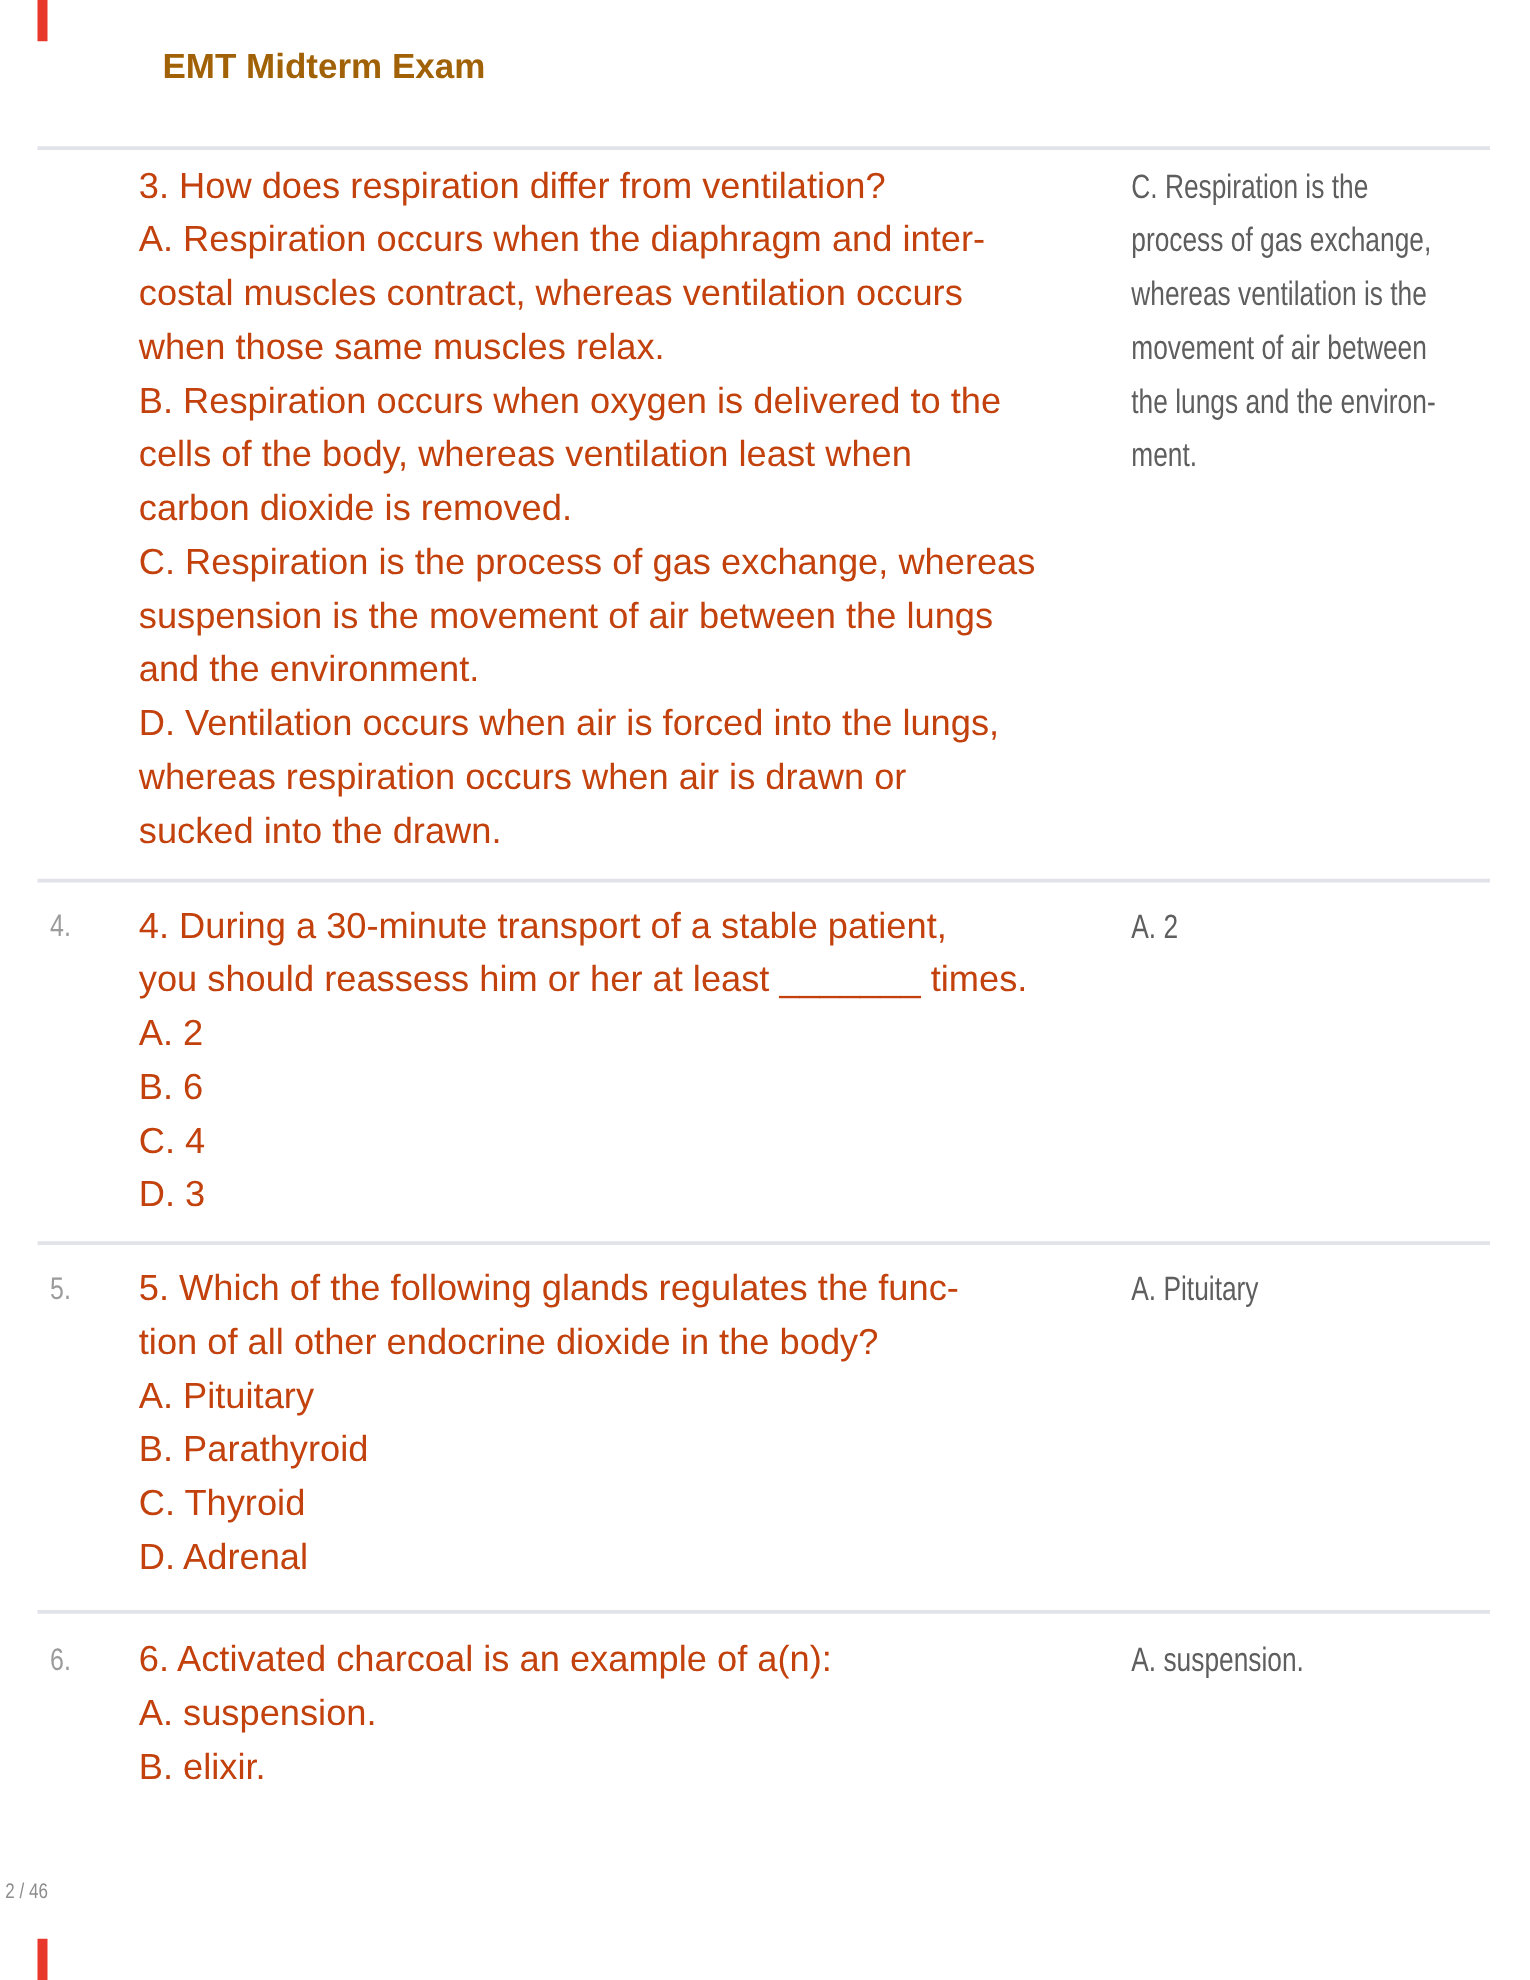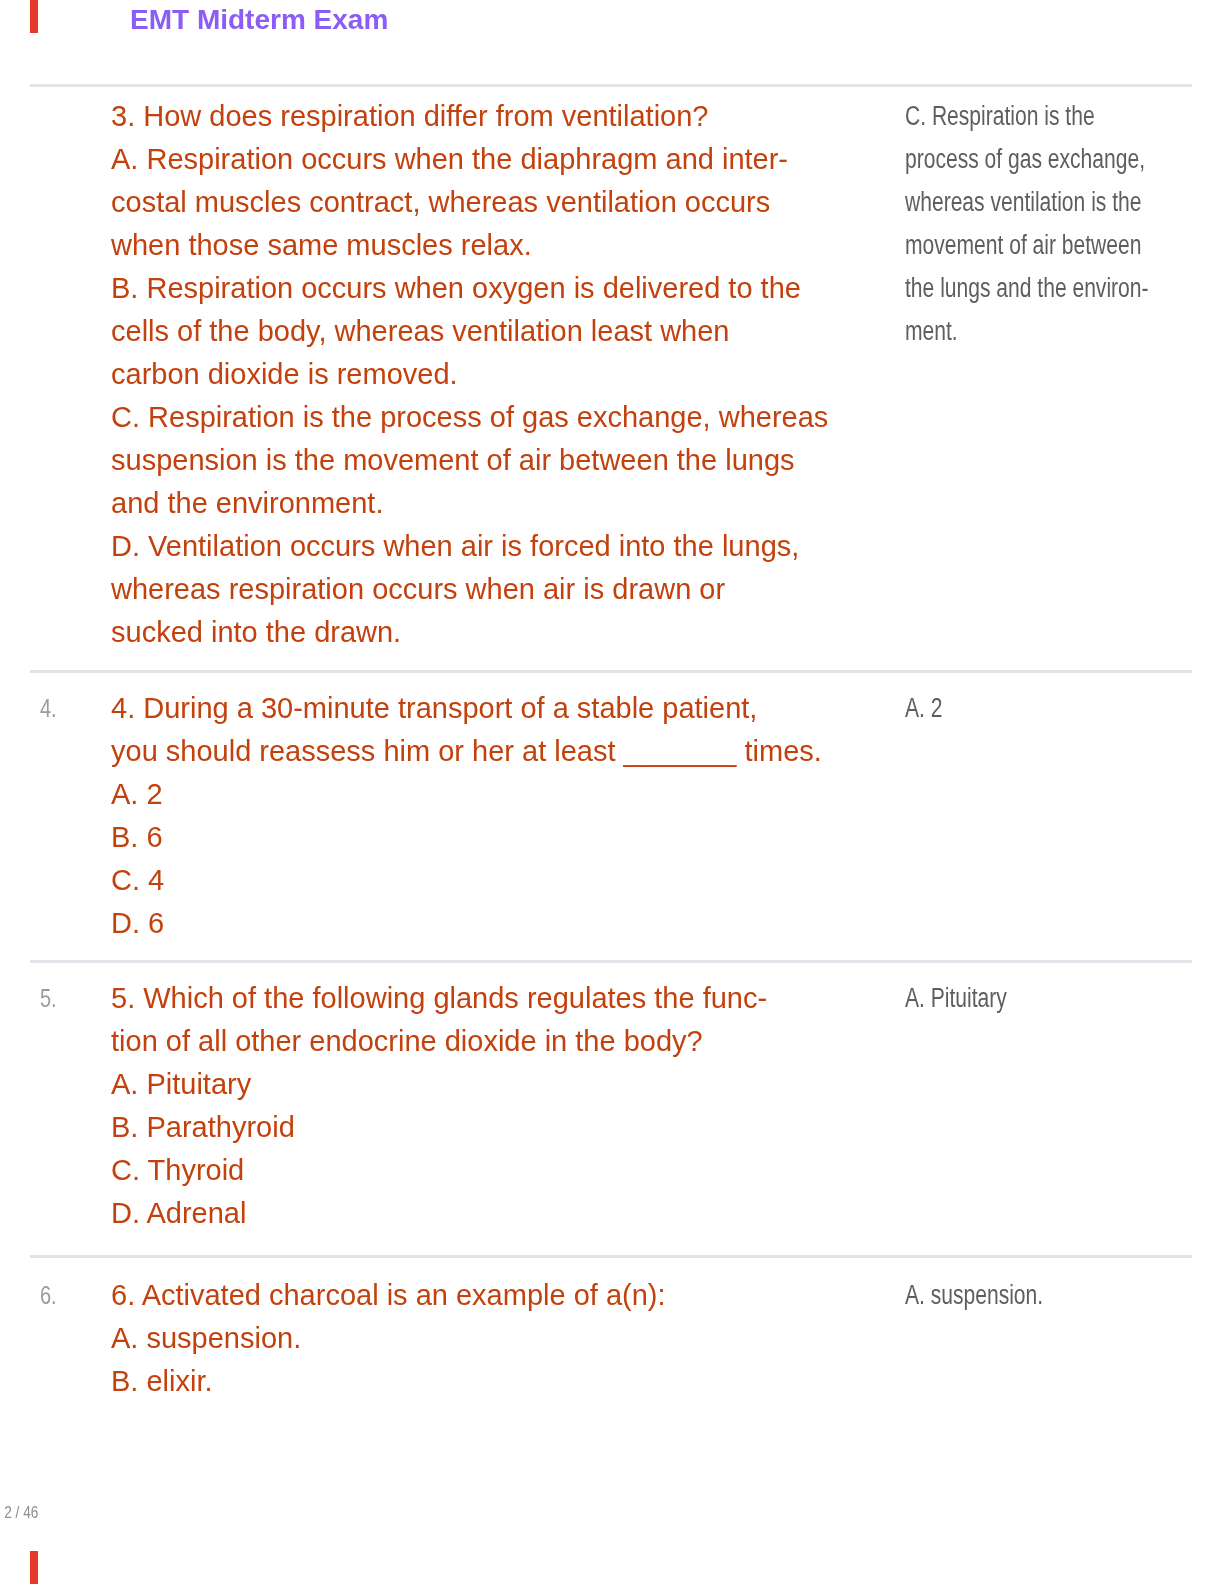--- a/index.html
+++ b/index.html
@@ -4,25 +4,26 @@
 <style>
   html,body{margin:0;padding:0;}
   body{
     width:1224px;height:1584px;
     background:#ffffff;
     font-family:"Liberation Sans", sans-serif;
     position:relative;
     overflow:hidden;
   }
   .title{
+    padding-top:33px;
     margin:0 0 44px 130px;
     font-size:28px;
     line-height:40px;
     font-weight:700;
-    color:#8b5cf6;
+    color:#a16207;
     white-space:nowrap;
   }
   .q-row{
     display:grid;
     grid-template-columns:81px 794px 1fr;
     margin:0 32px 0 30px;
     border-top:3px solid #e2e3e9;
   }
   .q-row.q3{padding-top:8px;padding-bottom:16px;}
   .q-row.q4{padding-top:14px;padding-bottom:15px;}
@@ -113,21 +114,21 @@
 </div>
 
 <div class="q-row q4">
   <div class="gutter"><span>4.</span></div>
   <div class="q-lines">
     <div class="ln">4. During a 30-minute transport of a stable patient,</div>
     <div class="ln">you should reassess him or her at least _______ times.</div>
     <div class="ln">A. 2</div>
     <div class="ln">B. 6</div>
     <div class="ln">C. 4</div>
-    <div class="ln">D. 6</div>
+    <div class="ln">D. 3</div>
   </div>
   <div class="ans-lines">
     <div class="aln">A. 2</div>
   </div>
 </div>
 
 <div class="q-row q5">
   <div class="gutter"><span>5.</span></div>
   <div class="q-lines">
     <div class="ln">5. Which of the following glands regulates the func-</div>

